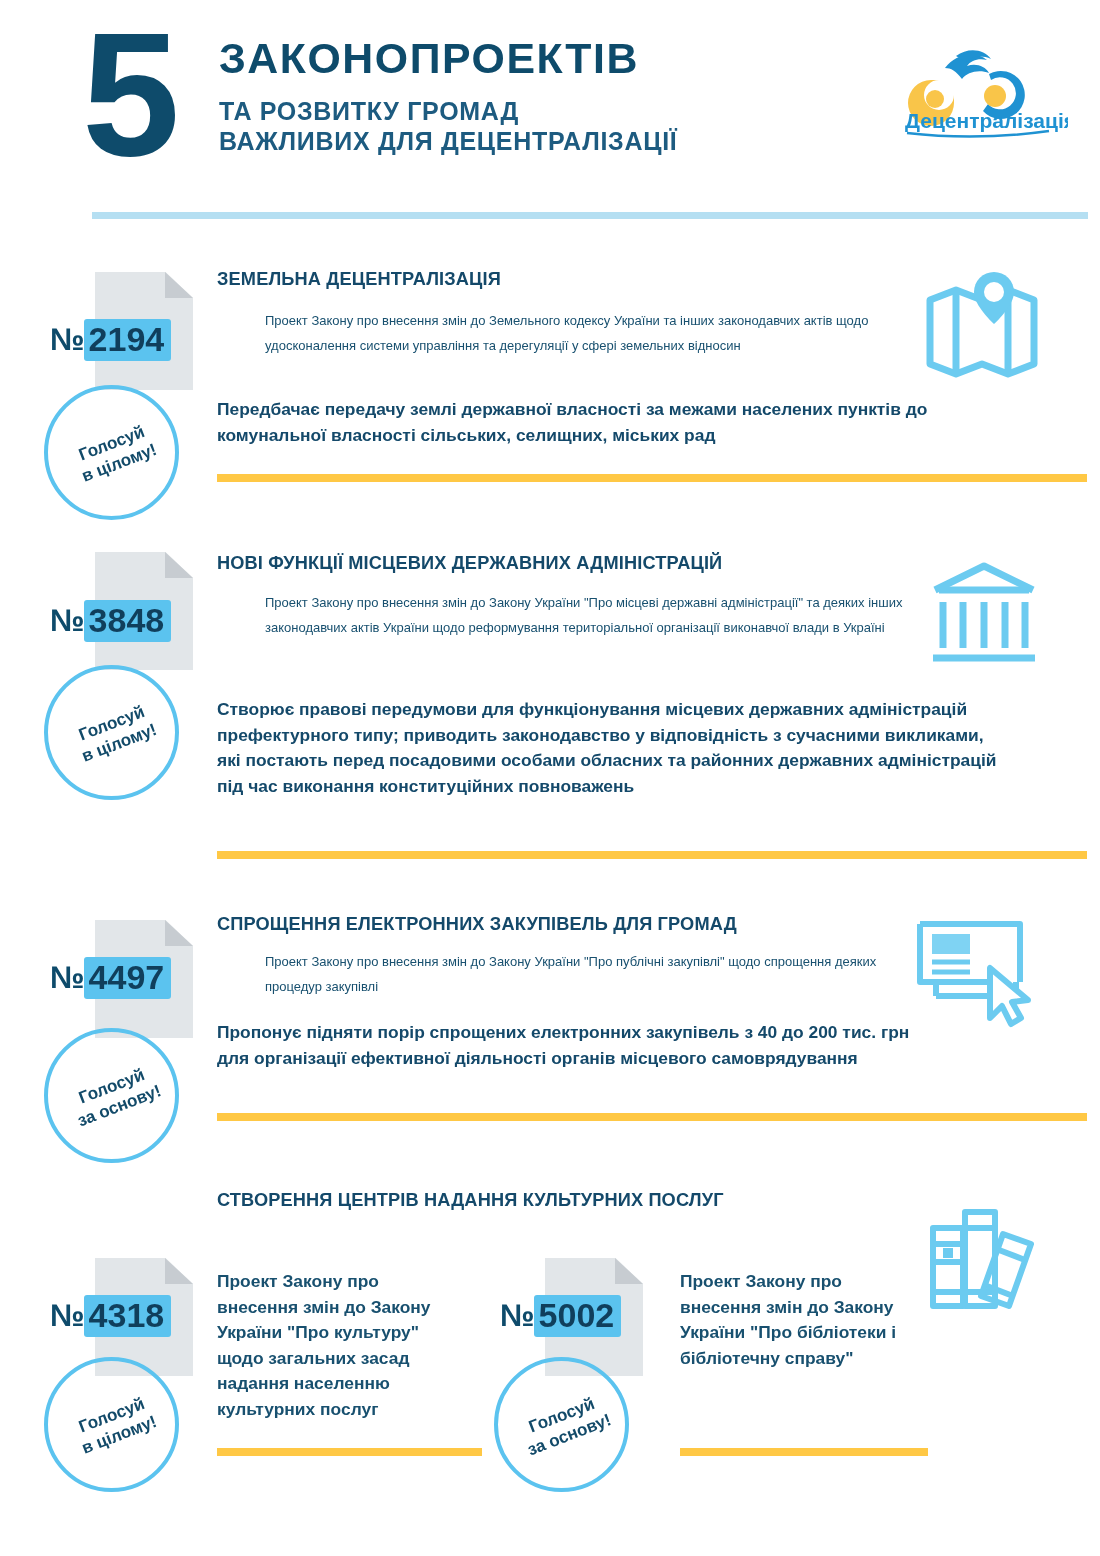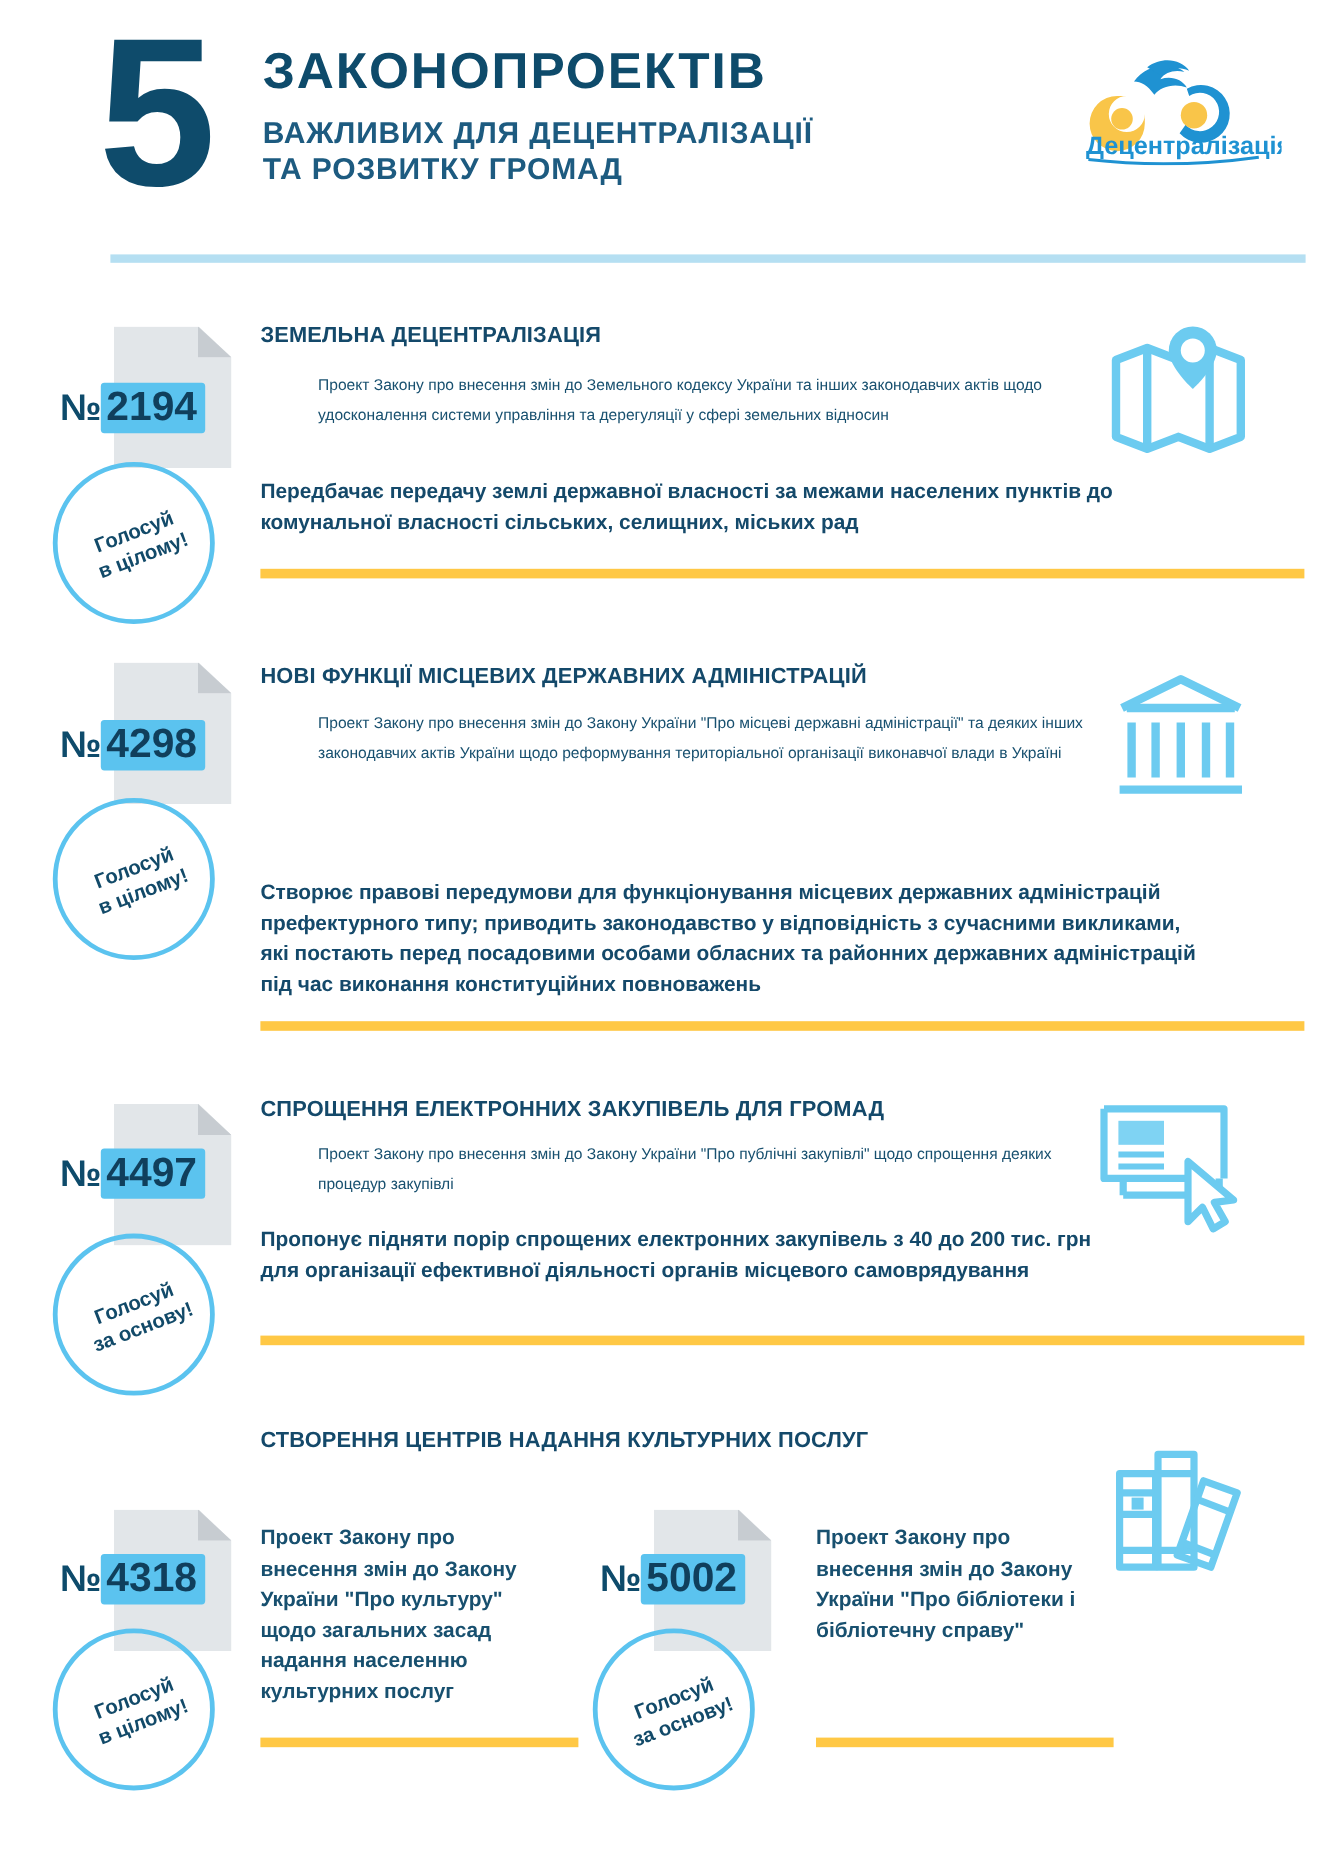--- a/index.html
+++ b/index.html
@@ -183,22 +183,22 @@
 </style>
 </head>
 <body>
 
 <div id="page">
 
   <div id="header">
     <div id="big-number">5</div>
     <div id="title-main">ЗАКОНОПРОЕКТІВ</div>
     <div id="title-sub">
+      <div>ТА РОЗВИТКУ ГРОМАД</div>
       <div>ВАЖЛИВИХ ДЛЯ ДЕЦЕНТРАЛІЗАЦІЇ</div>
-      <div>ТА РОЗВИТКУ ГРОМАД</div>
     </div>
 
     <div id="logo">
       <svg width="175" height="104" viewBox="0 0 175 104">
 
         <path d="M38 46 a23 23 0 1 0 23 23 l0 -8 a15 15 0 1 1 -15 -15 z" fill="#f9c549"></path>
         <circle cx="42" cy="65" r="9" fill="#f9c549"></circle>
 
         <path d="M96 40 a24 24 0 1 1 -6 37 l5 -7 a16 16 0 1 0 3 -24 z" fill="#1f92d2"></path>
         <circle cx="102" cy="62" r="11" fill="#f9c549"></circle>
@@ -250,32 +250,32 @@
     </div>
   </div>
 
   <div class="section" style="top:0">
     <div class="doc-icon" style="left:95px; top:552px">
       <div class="sheet"></div>
       <div class="fold"></div>
     </div>
     <div class="doc-num" style="left:50px; top:601px">
       <span class="hash">№</span>
-      <span class="numbox">4298</span>
+      <span class="numbox">3848</span>
     </div>
     <div class="vote-badge" style="left:44px; top:665px">
       <div class="vtxt">
         <div>Голосуй</div>
         <div>в цілому!</div>
       </div>
     </div>
 
     <div class="sec-heading" style="left:217px; top:551px; width:700px">НОВІ ФУНКЦІЇ МІСЦЕВИХ ДЕРЖАВНИХ АДМІНІСТРАЦІЙ</div>
     <div class="sec-desc" style="left:217px; top:591px; width:670px">Проект Закону про внесення змін до Закону України "Про місцеві державні адміністрації" та деяких інших законодавчих актів України щодо реформування територіальної організації виконавчої влади в Україні</div>
-    <div class="sec-bold" style="left:217px; top:731px; width:795px">Створює правові передумови для функціонування місцевих державних адміністрацій префектурного типу; приводить законодавство у відповідність з сучасними викликами, які постають перед посадовими особами обласних та районних державних адміністрацій під час виконання конституційних повноважень</div>
+    <div class="sec-bold" style="left:217px; top:697px; width:795px">Створює правові передумови для функціонування місцевих державних адміністрацій префектурного типу; приводить законодавство у відповідність з сучасними викликами, які постають перед посадовими особами обласних та районних державних адміністрацій під час виконання конституційних повноважень</div>
     <div class="yellow-rule" style="left:217px; top:851px; width:870px"></div>
 
     <div class="sec-icon" style="left:929px; top:560px">
       <svg width="110" height="110" viewBox="0 0 110 110">
         <g stroke="#6ccbf0" stroke-width="7" fill="none" stroke-linejoin="round">
           <path d="M6 30 L55 6 L104 30"></path>
           <path d="M10 30 L100 30"></path>
           <path d="M14 42 L14 88"></path>
           <path d="M34 42 L34 88"></path>
           <path d="M55 42 L55 88"></path>

